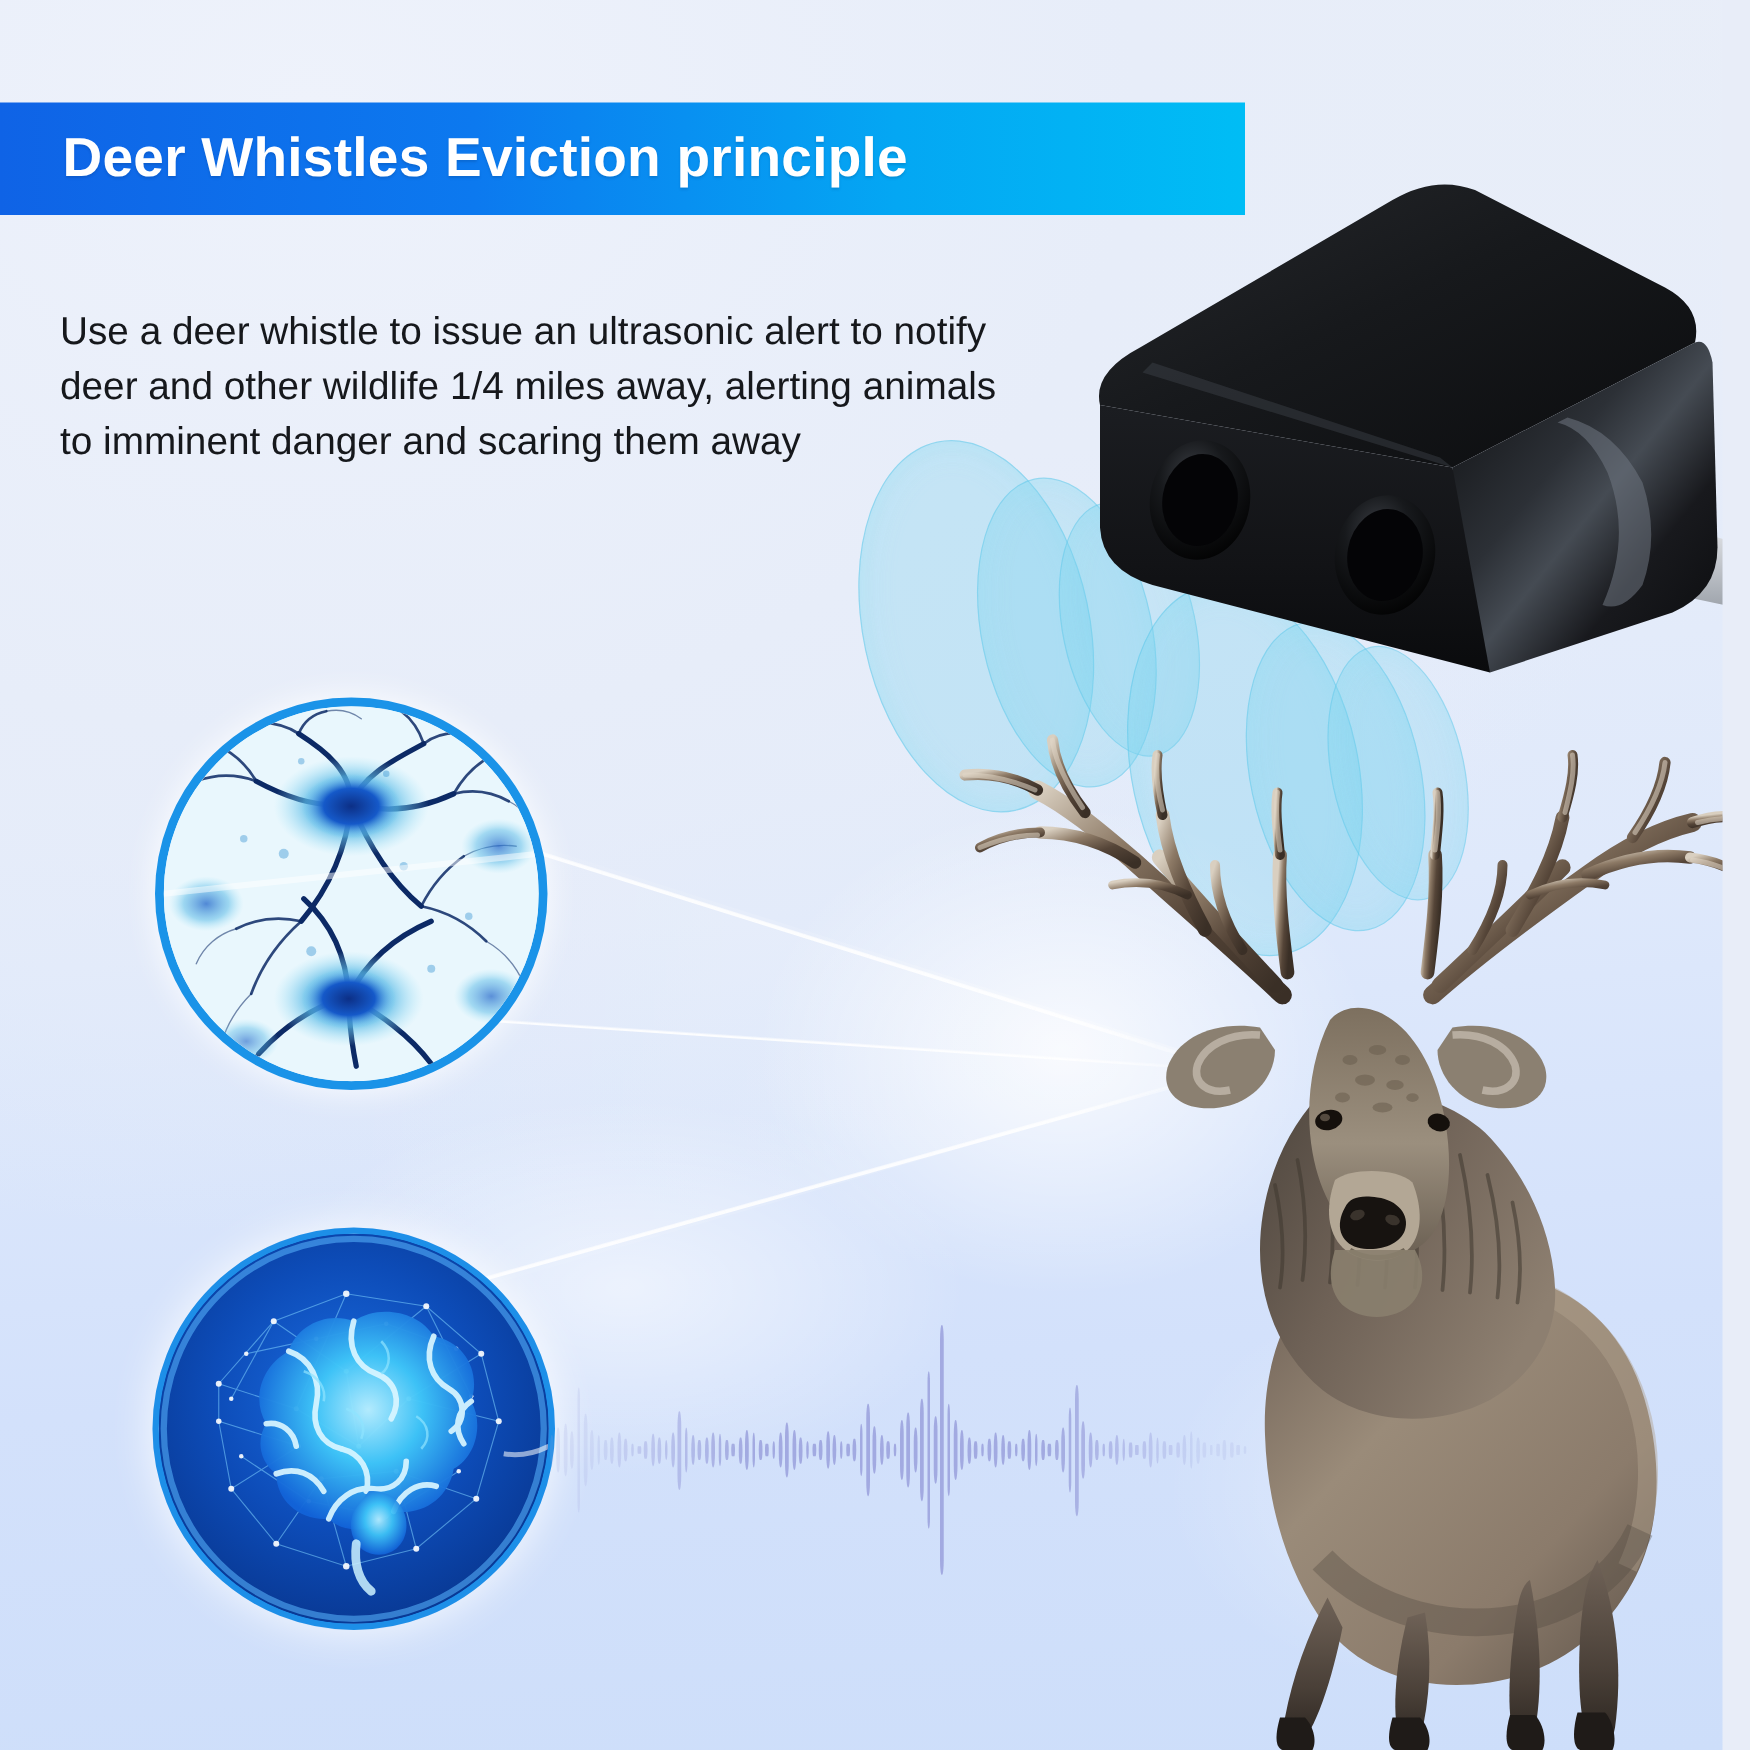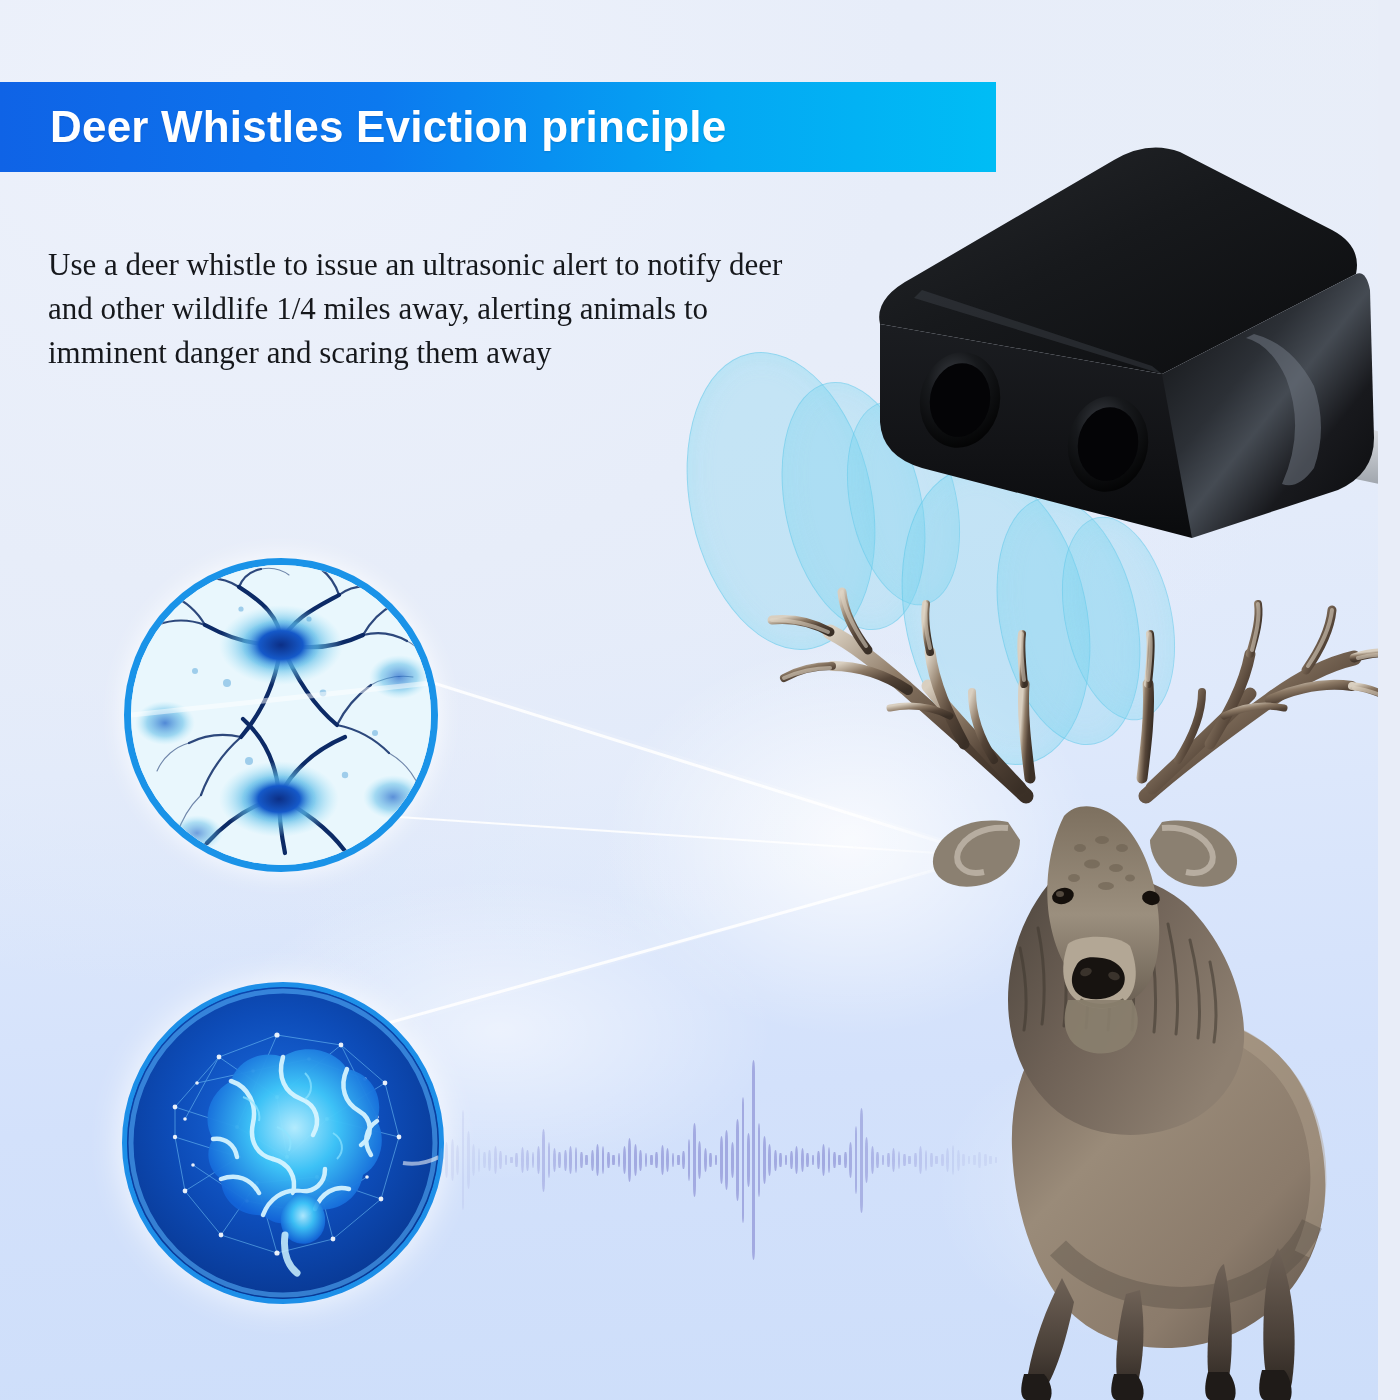--- a/index.html
+++ b/index.html
@@ -572,14 +572,14 @@
       <ellipse cx="356" cy="428" rx="6" ry="4" transform="rotate(20 356 428)" fill="#3a332c"></ellipse>
       <path d="M322 452 C334 460 354 460 366 452" stroke="#6e6455" stroke-width="4" fill="none"></path>
 
       <path d="M310 452 C304 470 306 486 316 496 C332 510 360 508 372 494 C382 482 382 466 374 452" fill="#8a7f6e" opacity=".9"></path>
     </svg>
   </div>
 
 <div id="banner" style="background: linear-gradient(90deg, rgb(15, 99, 230) 0%, rgb(12, 121, 239) 38%, rgb(4, 167, 243) 72%, rgb(0, 189, 245) 100%);">
       <div id="banner-title" style="color: rgb(255, 255, 255);">Deer Whistles Eviction principle</div>
     </div>
-    <p id="body-copy" style="color: rgb(22, 24, 28); font-family: Liberation Serif, serif;">Use a deer whistle to issue an ultrasonic alert to notify deer and other wildlife 1/4 miles away, alerting animals to imminent danger and scaring them away</p>
+    <p id="body-copy" style="color: rgb(22, 24, 28);">Use a deer whistle to issue an ultrasonic alert to notify deer and other wildlife 1/4 miles away, alerting animals to imminent danger and scaring them away</p>
   </div>
 
 </body></html>

